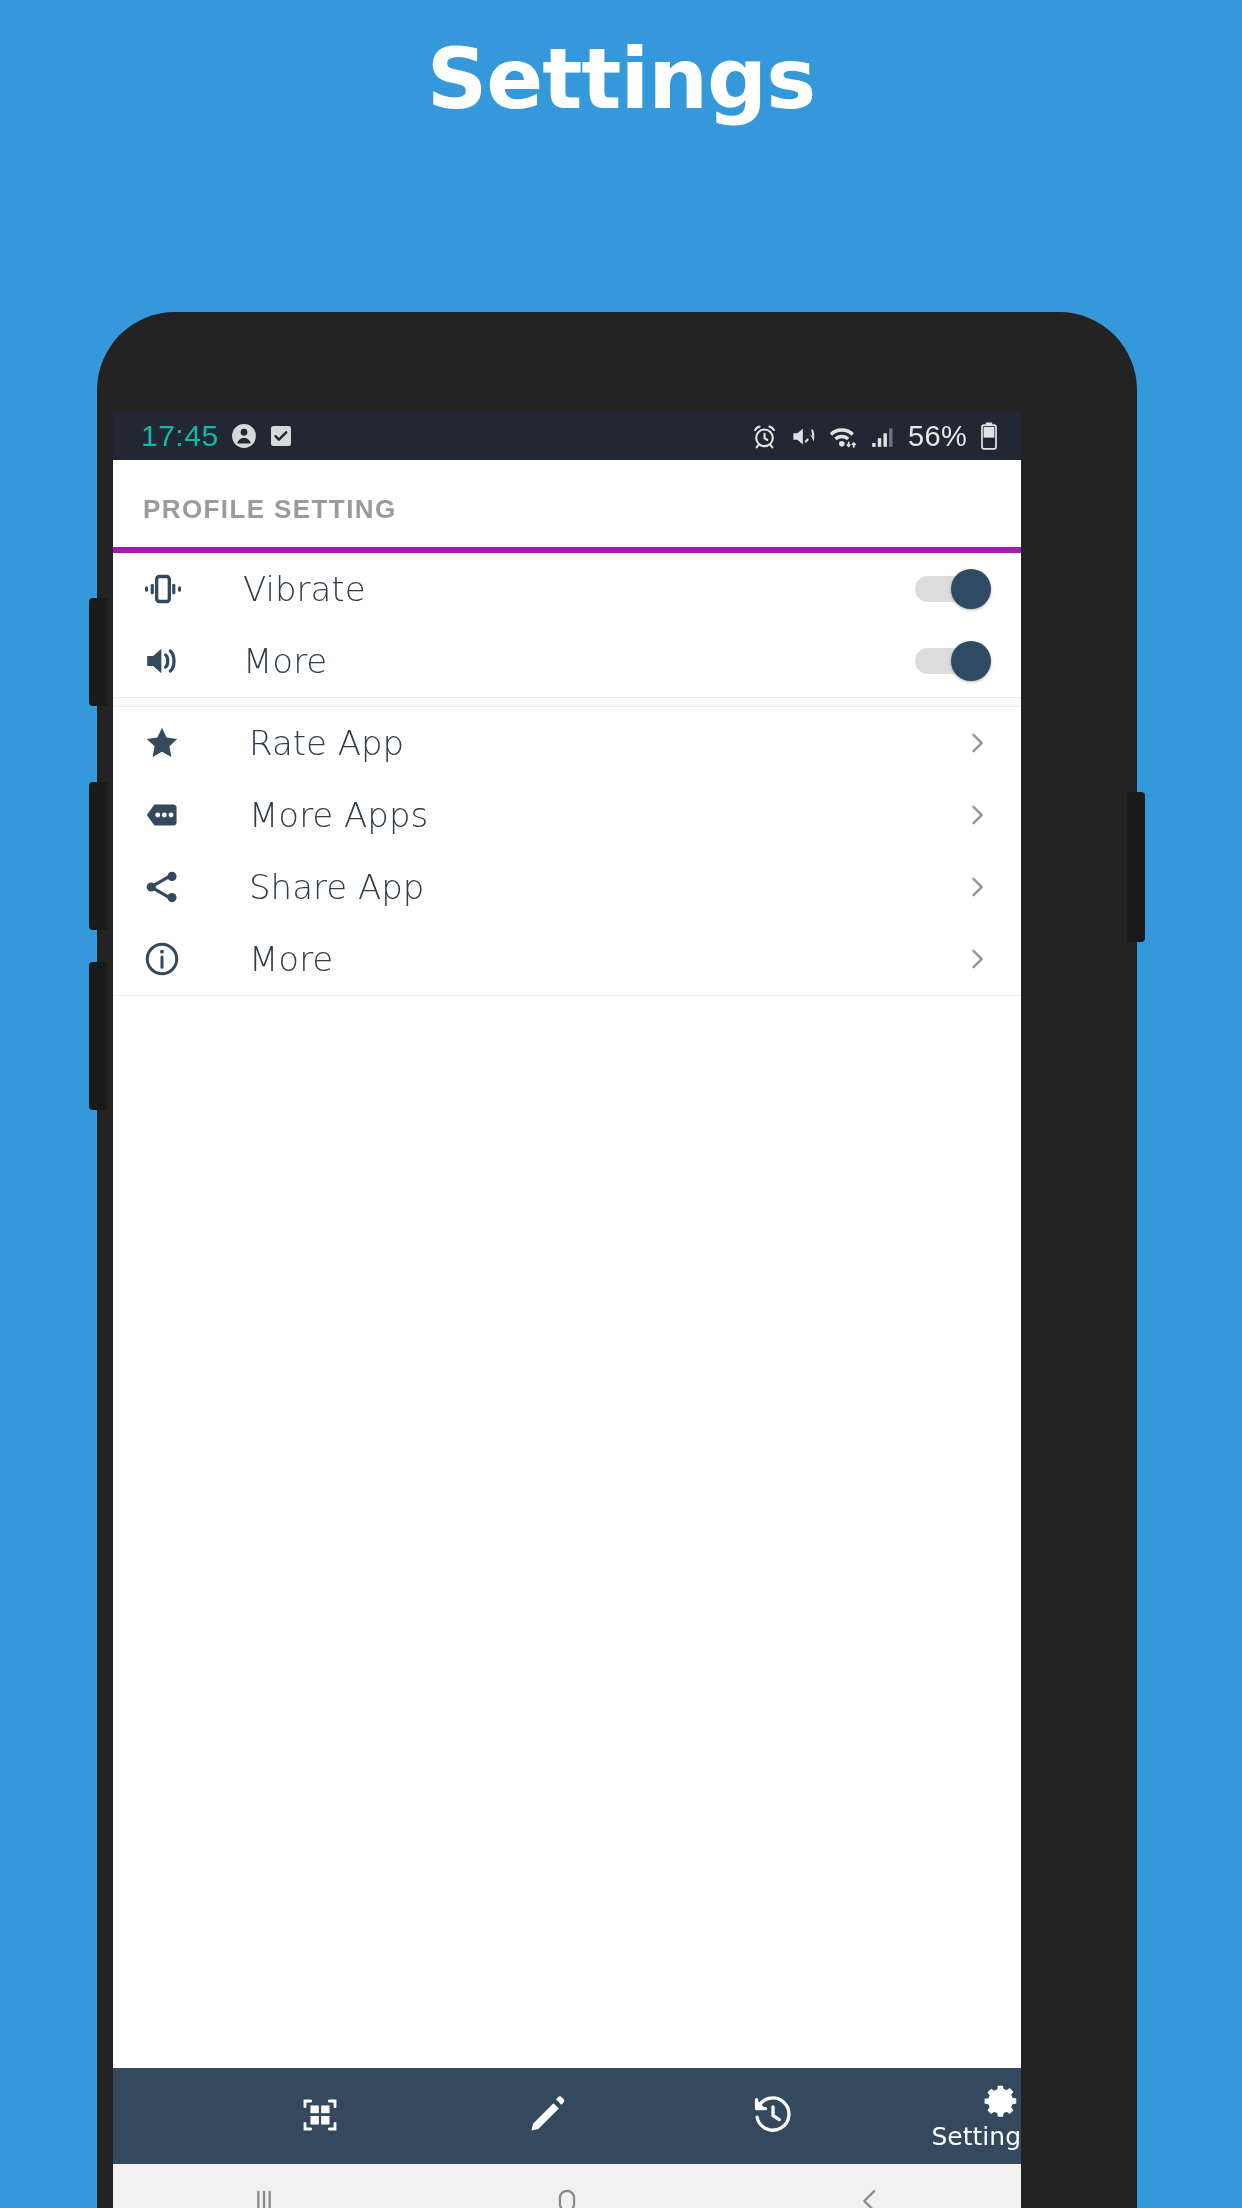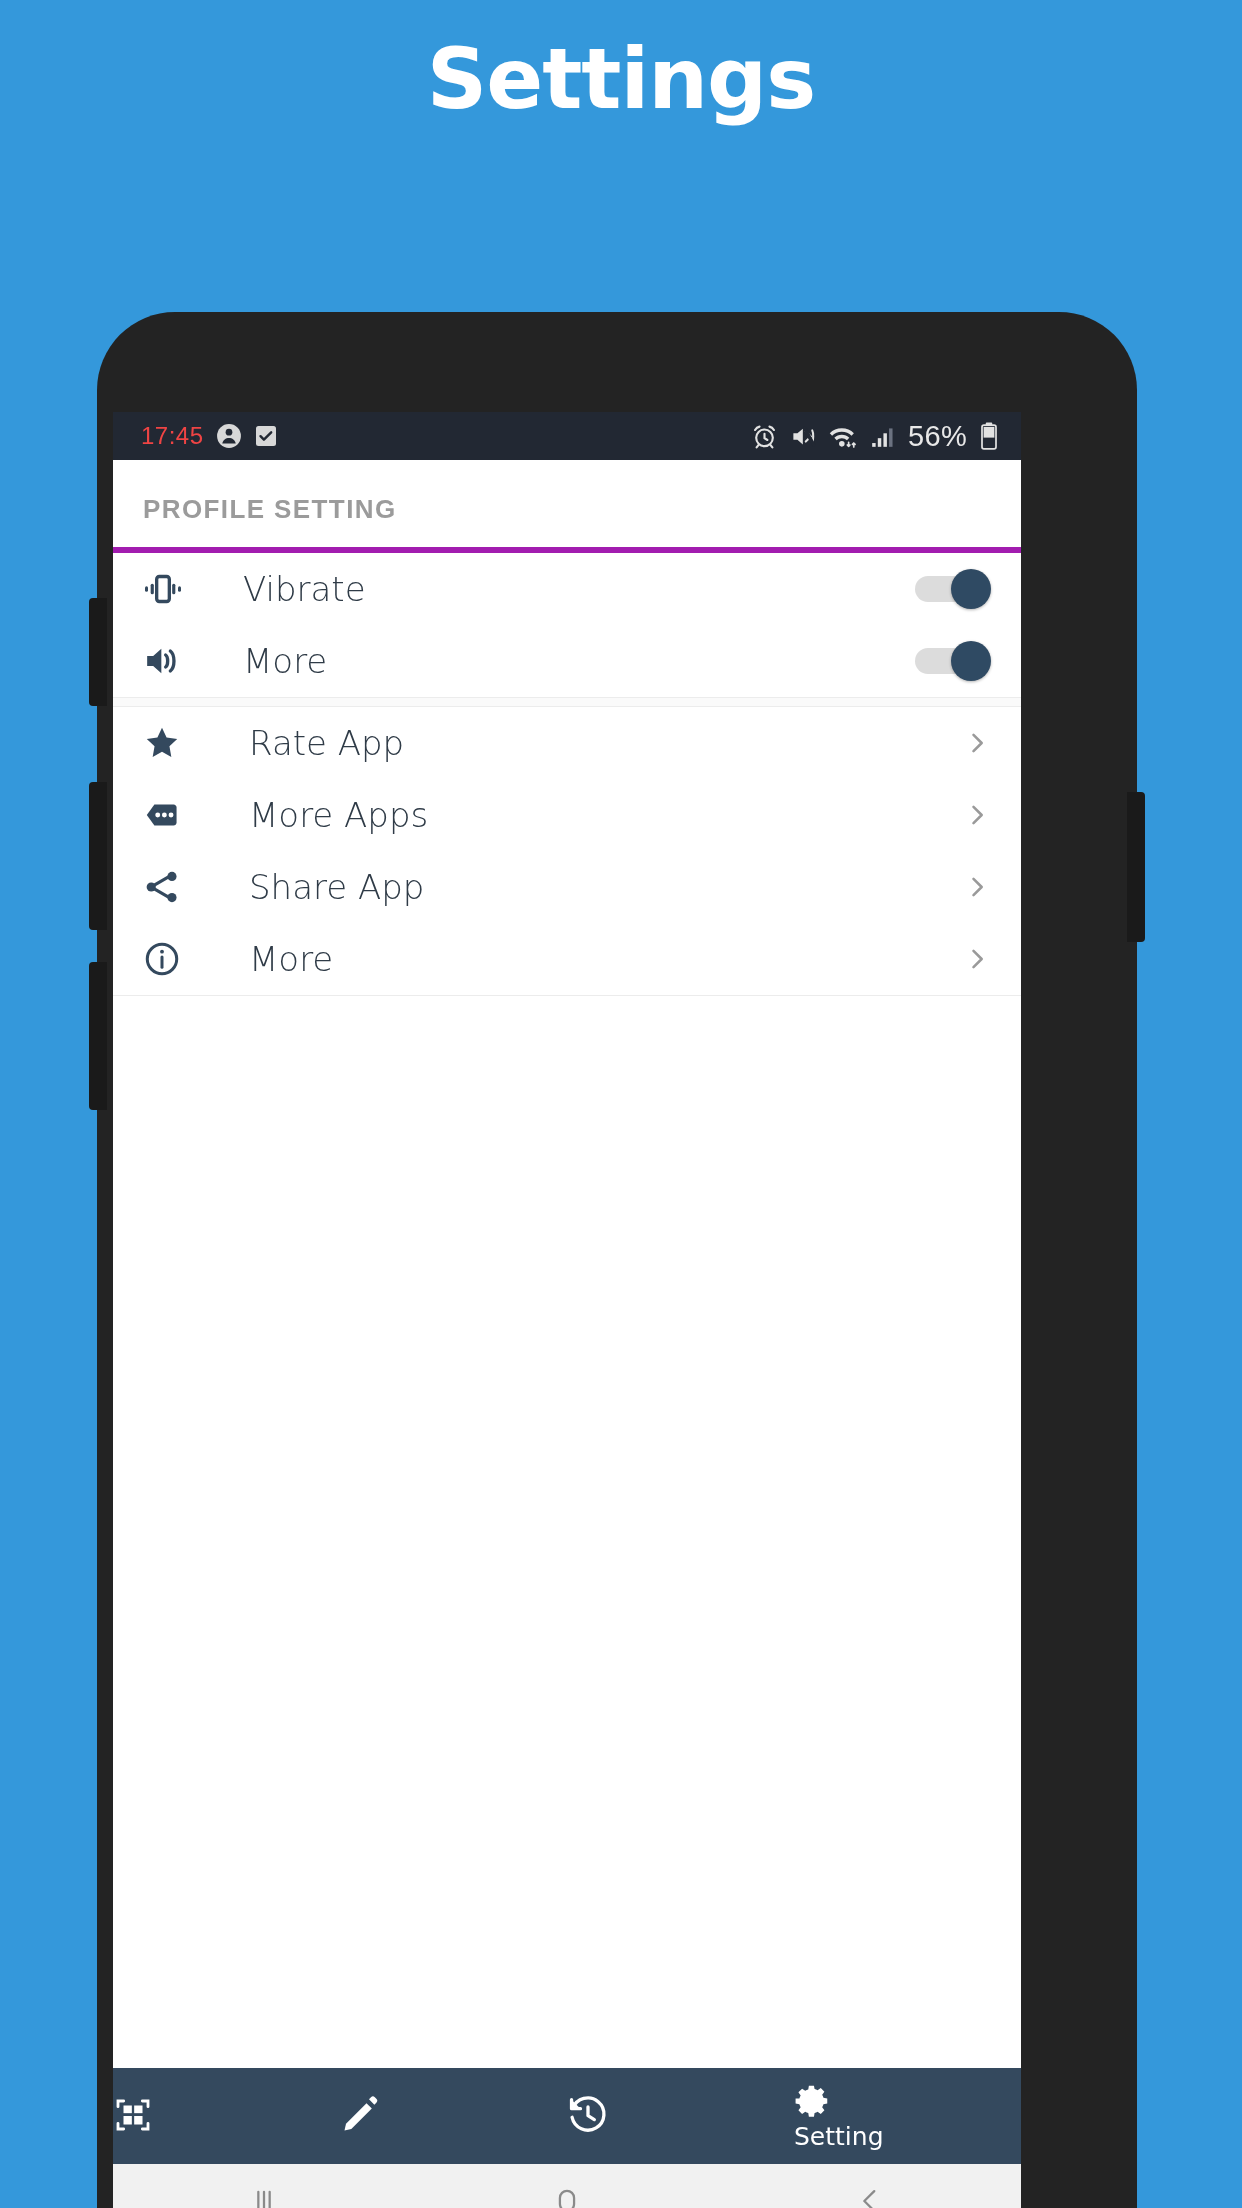--- a/index.html
+++ b/index.html
@@ -80,22 +80,22 @@
     justify-content: space-between;
     padding: 0 22px 0 28px;
     flex: 0 0 auto;
   }
   .sb-left, .sb-right {
     display: flex;
     align-items: center;
     gap: 12px;
   }
   .sb-time {
-    color: #ef4444;
-    font-size: 24px;
+    color: #14b8a6;
+    font-size: 30px;
     font-family: "Liberation Sans", sans-serif;
     letter-spacing: 0.5px;
   }
   .sb-battery-text {
     color: #e8e8e8;
     font-size: 29px;
     letter-spacing: 0.3px;
   }
   .sb-icon { display: flex; align-items: center; }
   .sb-icon svg { display: block; }
@@ -191,21 +191,21 @@
     flex: 0 0 auto;
     height: 96px;
     background: #34495e;
     display: flex;
     align-items: center;
   }
   .nav-item {
     flex: 1 1 0;
     display: flex;
     flex-direction: column;
-    align-items: flex-start;
+    align-items: flex-end;
     justify-content: center;
     color: #ffffff;
     gap: 2px;
   }
   .nav-item .nav-label {
     font-size: 25px;
     color: #ffffff;
     font-family: "DejaVu Sans", sans-serif;
   }
   .nav-item svg { display: block; }

